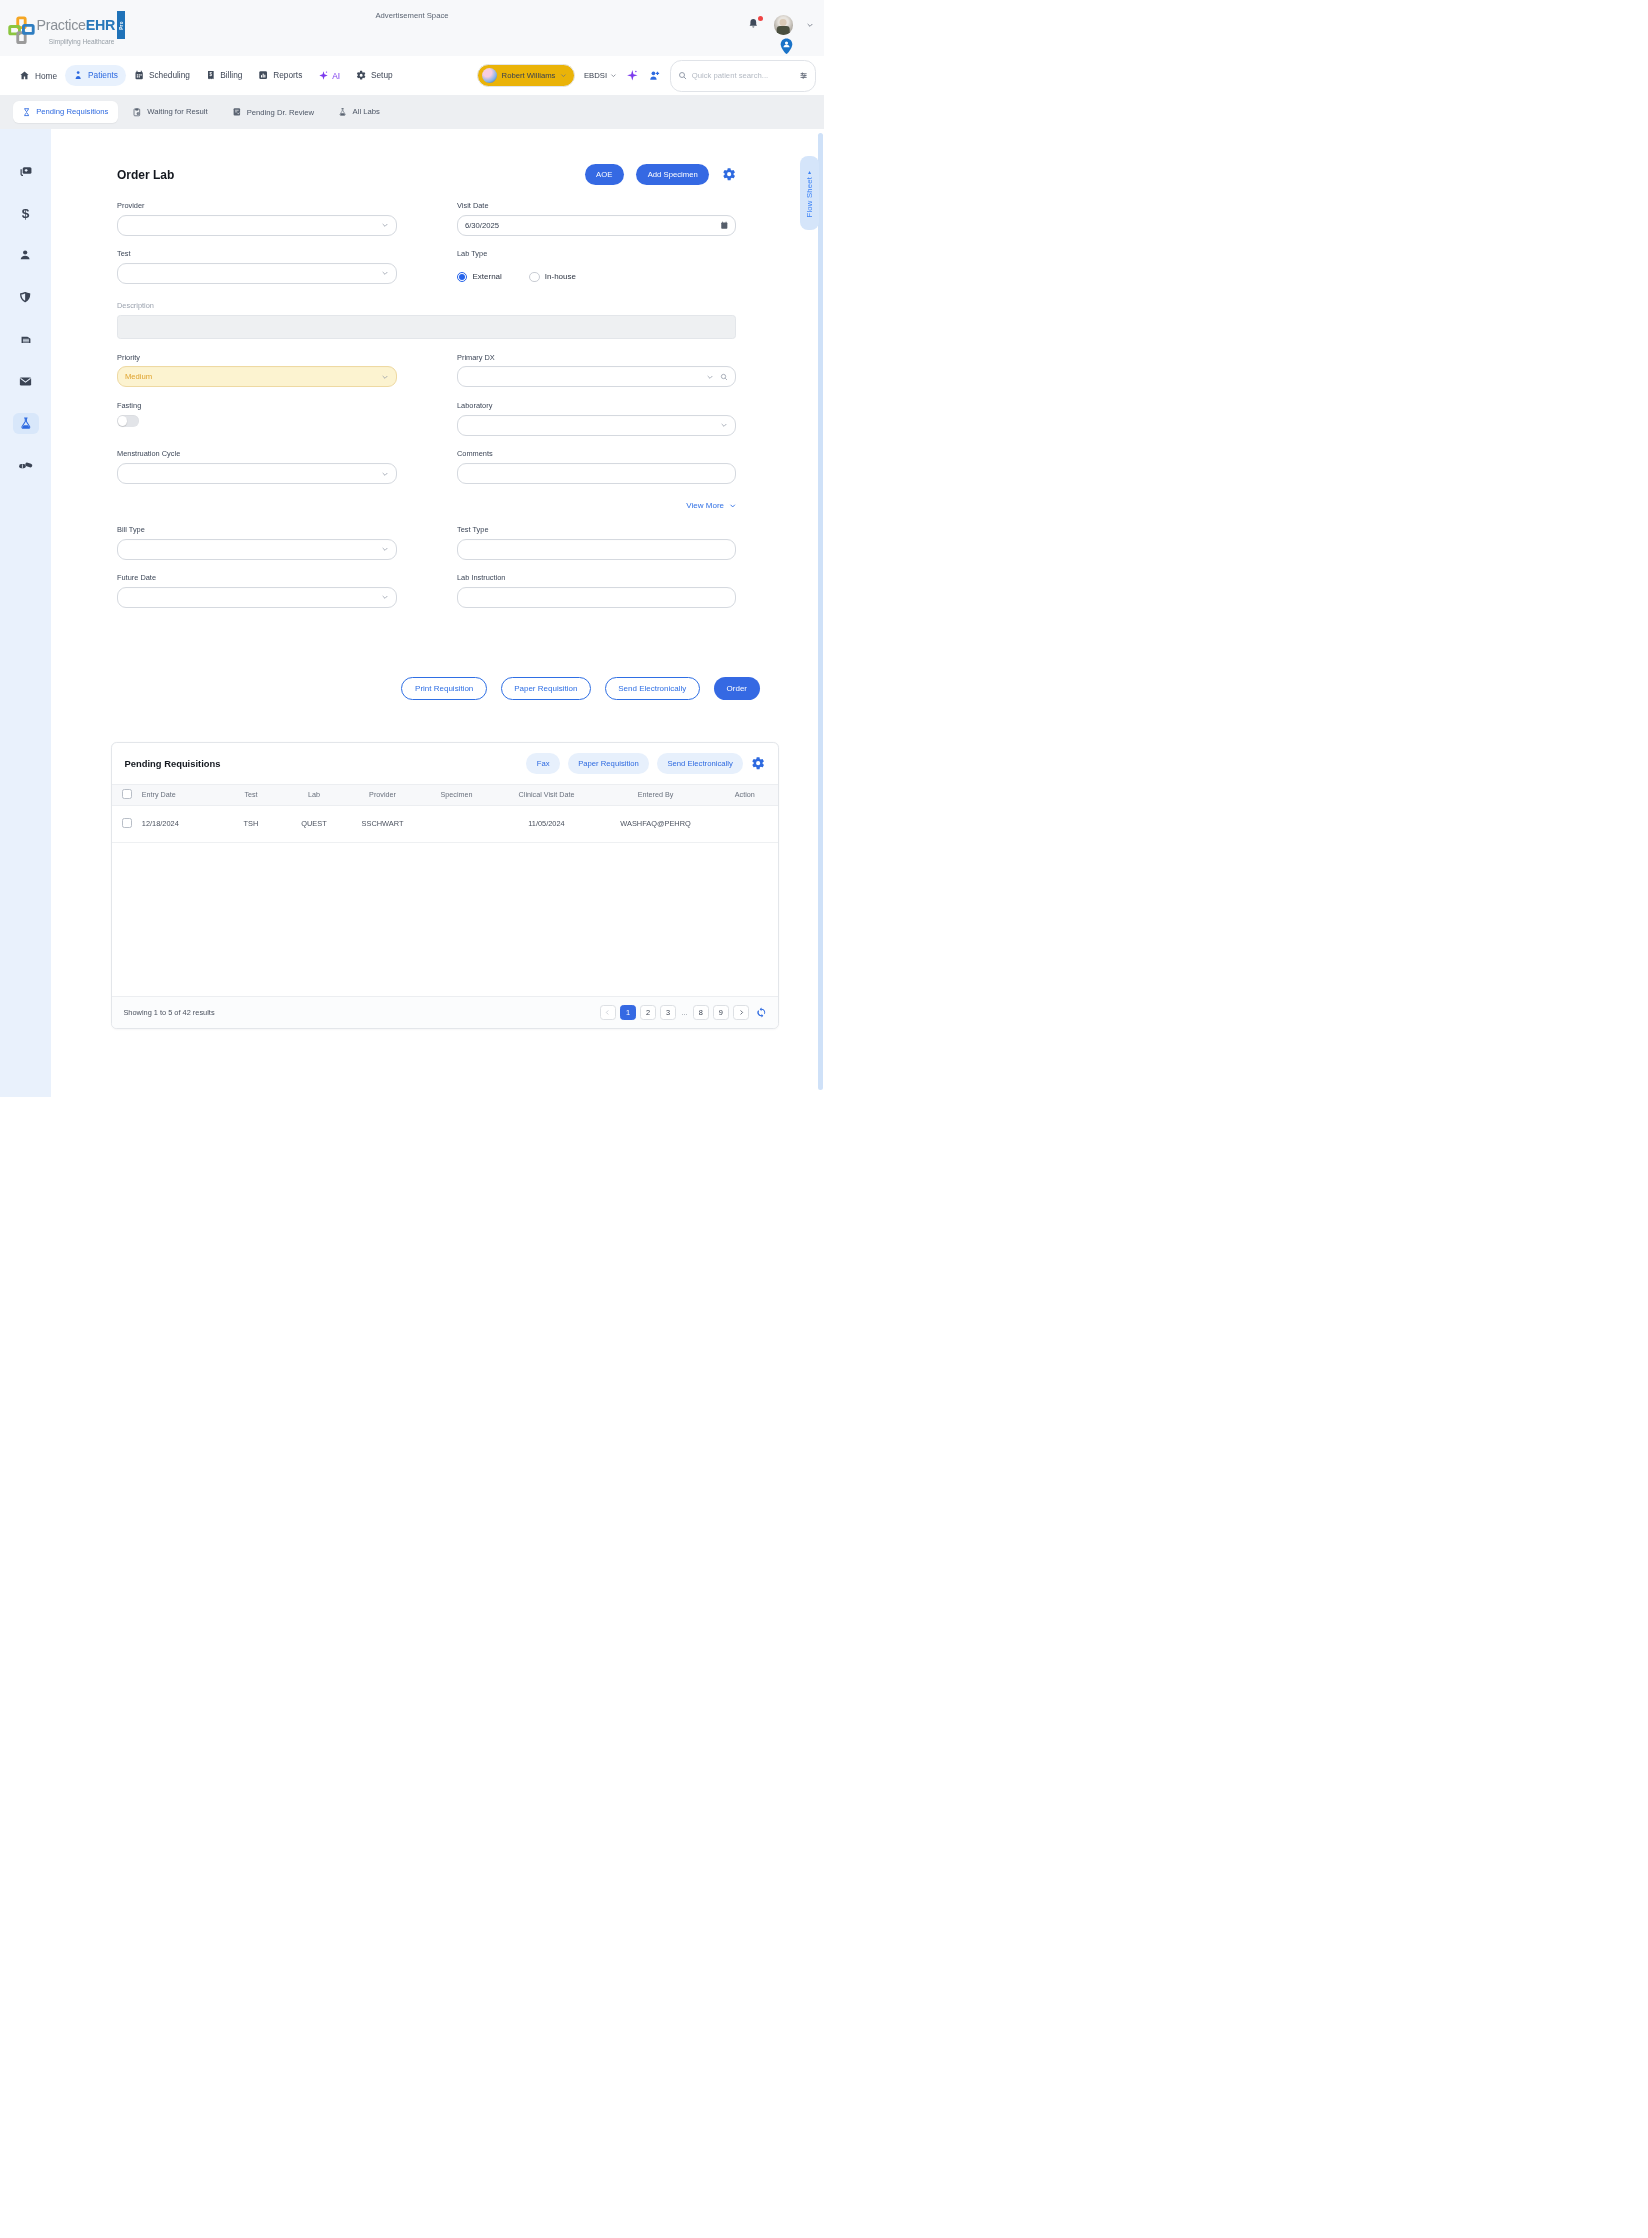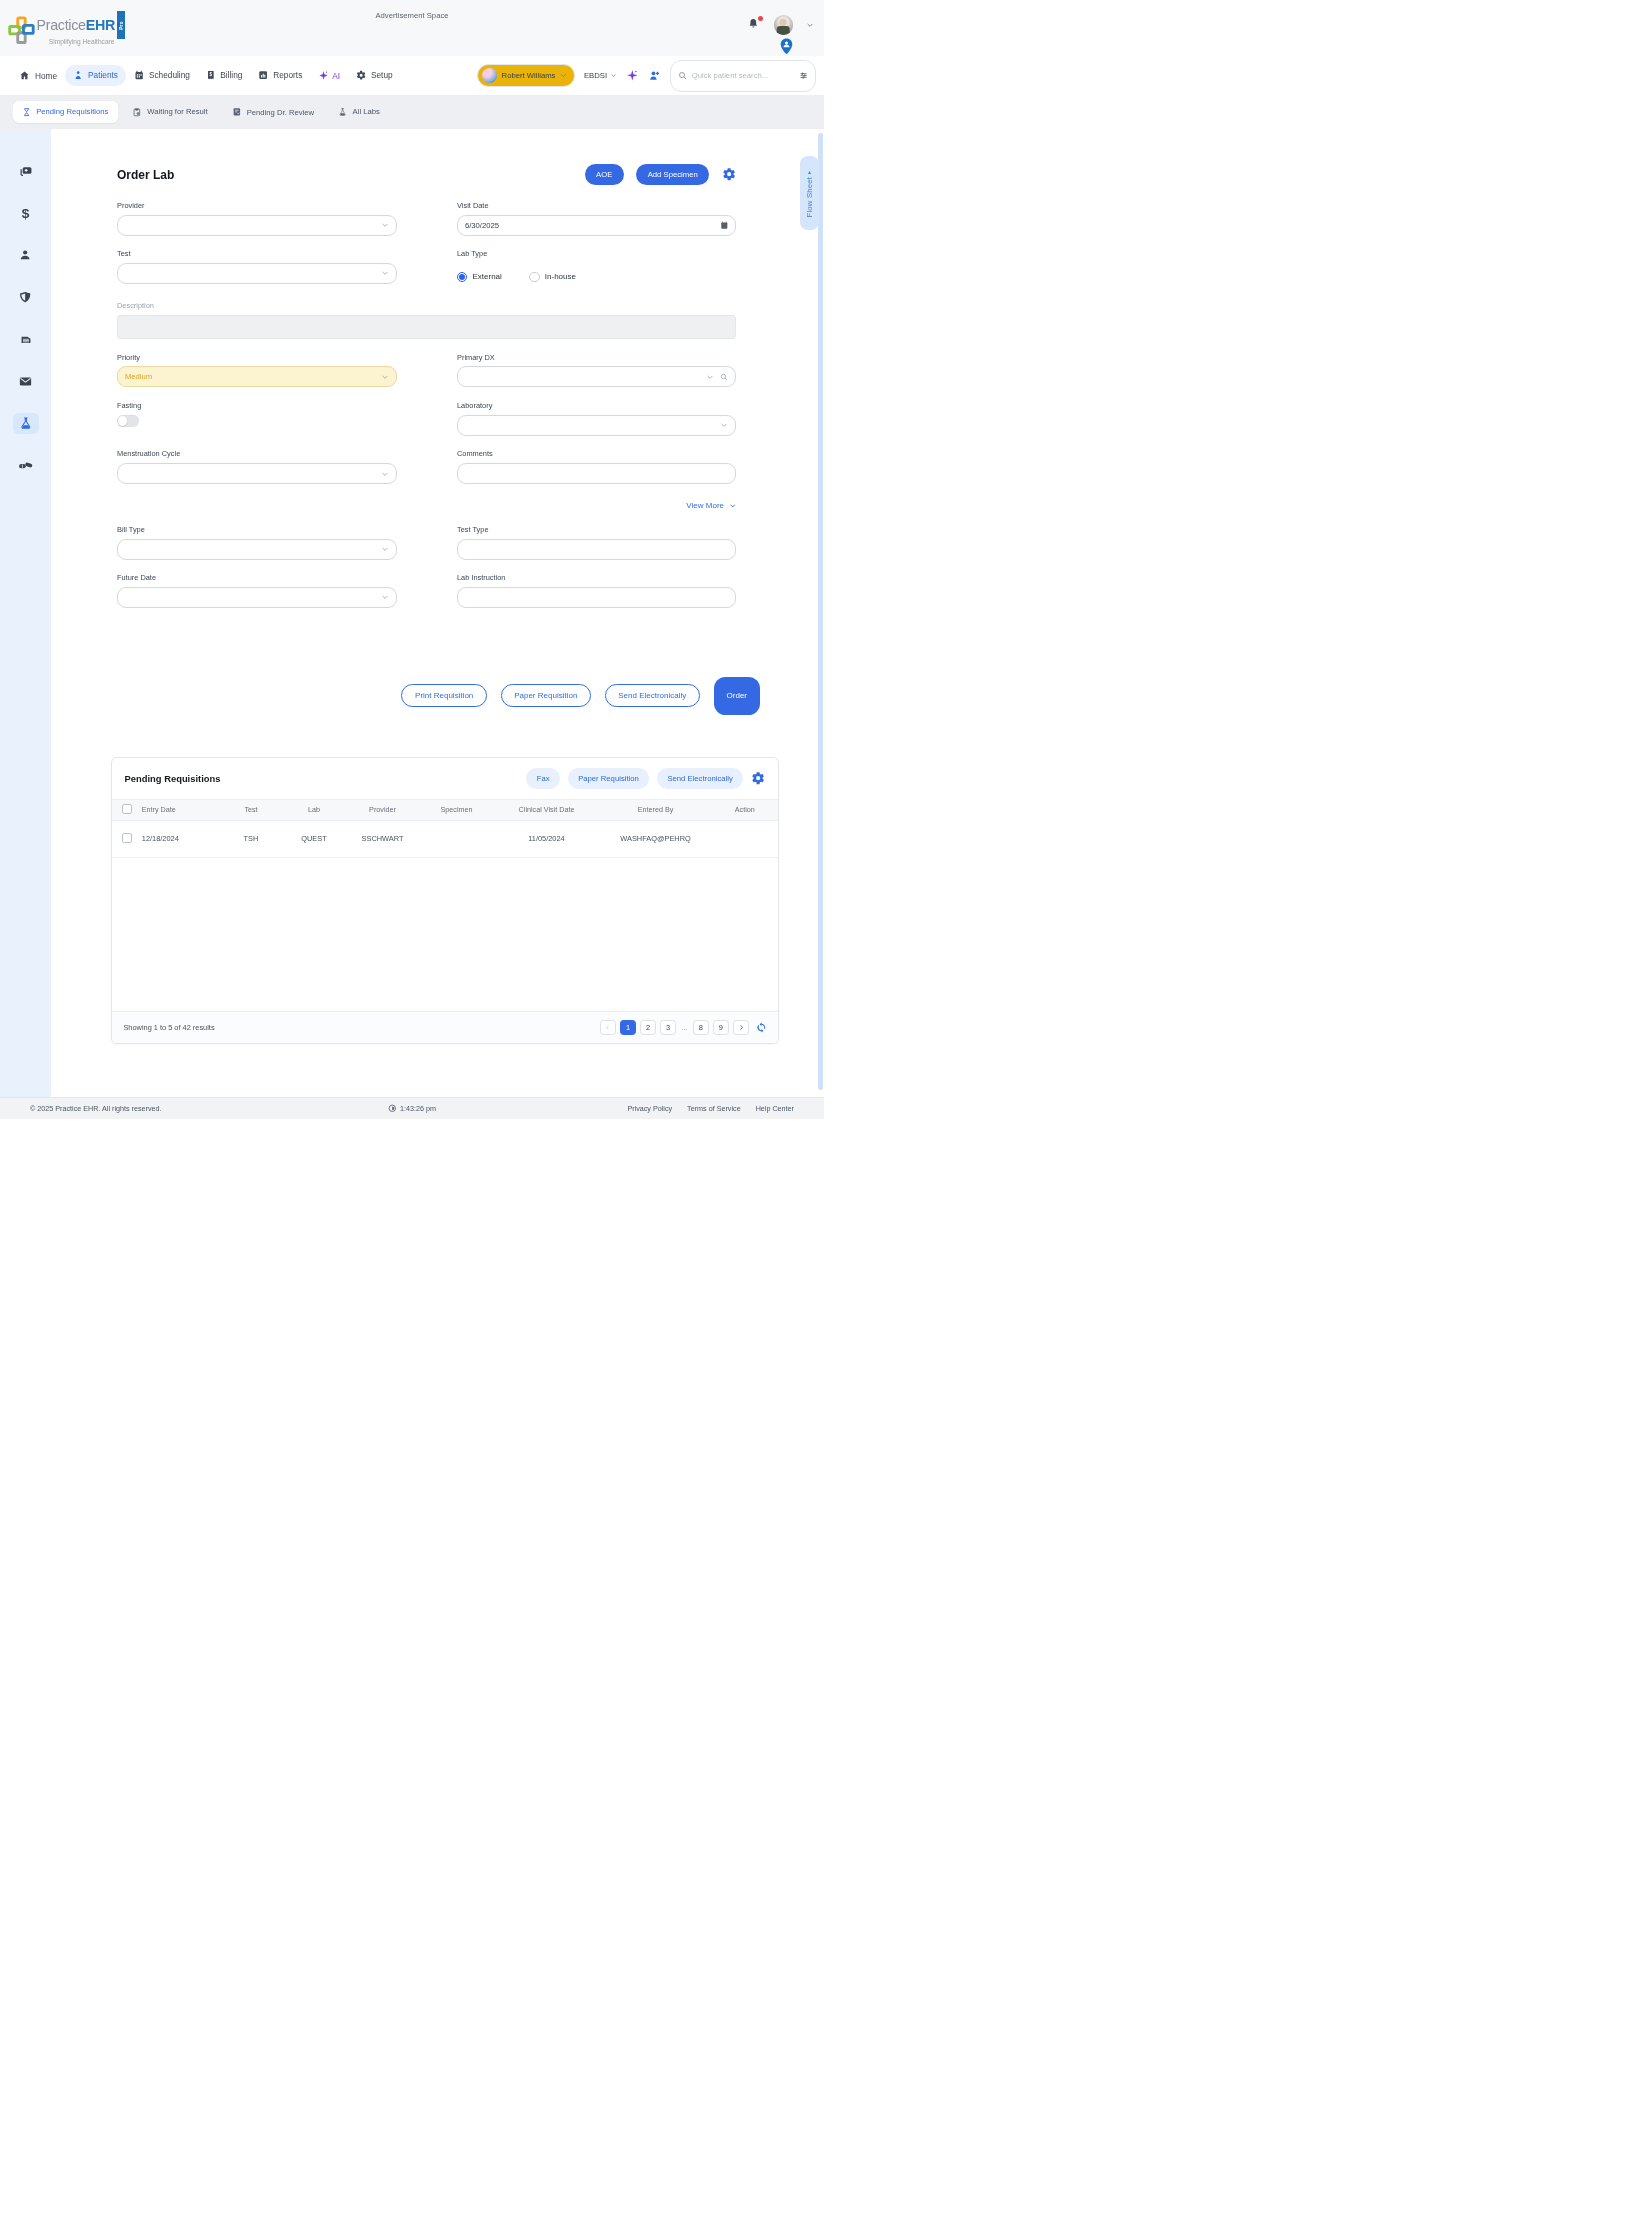--- a/index.html
+++ b/index.html
@@ -107,21 +107,21 @@
   .toggle::after { content:""; position:absolute; left:1.1px; top:1.1px; width:9.2px; height:9.2px;
             border-radius:50%; background:#fff; box-shadow:0 0.6px 1.1px rgba(0,0,0,0.25); }
   .view-more-row { grid-column:1 / span 2; display:flex; justify-content:flex-end; margin:3.4px 0 15px; }
   .view-more { display:flex; align-items:center; gap:4.6px; color:#2f6fe4; font-size:8px; cursor:pointer; }
   .view-more svg { color:#2f6fe4; }
 
   .actions-row { display:flex; justify-content:flex-end; align-items:center; gap:13.7px;
                  margin:55px 64px 0 0; }
   .btn-outline { border:0.6px solid #2f6fe4; color:#2f6fe4; background:#fff; border-radius:11.4px;
                  height:23px; padding:0 12.6px; font-size:8px; font-family:"Liberation Sans", sans-serif; cursor:pointer; }
-  .btn-order { background:#3569e3; color:#fff; border:none; border-radius:11.4px; height:38px;
+  .btn-order { background:#3569e3; color:#fff; border:none; border-radius:11.4px; height:23px;
                padding:0 13px; font-size:8px; font-family:"Liberation Sans", sans-serif; cursor:pointer; }
 
   
   .card { margin:42px 45px 0 60px; border:0.6px solid #e3e6ea; border-radius:5.7px; background:#fff;
           box-shadow:0 0.6px 1.7px rgba(16,24,40,0.04); overflow:hidden; }
   .card-head { display:flex; align-items:center; padding:10.3px 12.6px; }
   .card-title { font-size:9.4px; font-weight:bold; color:#14181f; }
   .card-actions { margin-left:auto; display:flex; align-items:center; gap:8px; }
   .btn-soft { background:#e7f0fc; color:#2e6ae0; border:none; border-radius:10.3px; height:20.6px;
               padding:0 10.3px; font-size:7.7px; font-family:"Liberation Sans", sans-serif; cursor:pointer; }
@@ -634,35 +634,20 @@
               <svg width="11" height="11" viewBox="0 0 24 24" fill="currentColor">
                   <path d="M12 4V1L8 5l4 4V6a6 6 0 015.65 8.17l1.46 1.46A8 8 0 0012 4zm6.24 2.37l-1.46-1.46zM6.35 8.37l-1.46-1.46A8 8 0 0012 20v3l4-4-4-4v3a6 6 0 01-5.65-8.17z"></path>
                 </svg>
             </span>
           </div>
         </div>
       </section>
     </main>
   </div>
 
-  <footer class="footer">
-    <span>© 2025 Practice EHR. All rights reserved.</span>
-    <span class="foot-center">
-      <svg width="8.6" height="8.6" viewBox="0 0 24 24">
-          <circle cx="12" cy="12" r="9" fill="none" stroke="#4b5563" stroke-width="2.2"></circle>
-          <path d="M12 12V6.8A5.2 5.2 0 0112 17.2z" fill="#4b5563"></path>
-        </svg>
-      <span>1:43:26 pm</span>
-    </span>
-    <span class="foot-links">
-      <span>Privacy Policy</span>
-      <span>Terms of Service</span>
-      <span>Help Center</span>
-    </span>
-  </footer>
 
   <div class="scroll-strip"></div>
   <div class="flowsheet">
     <span class="fs-caret">▲</span>
     <span class="fs-label">Flow Sheet</span>
   </div>
 
 </div>
 
 

